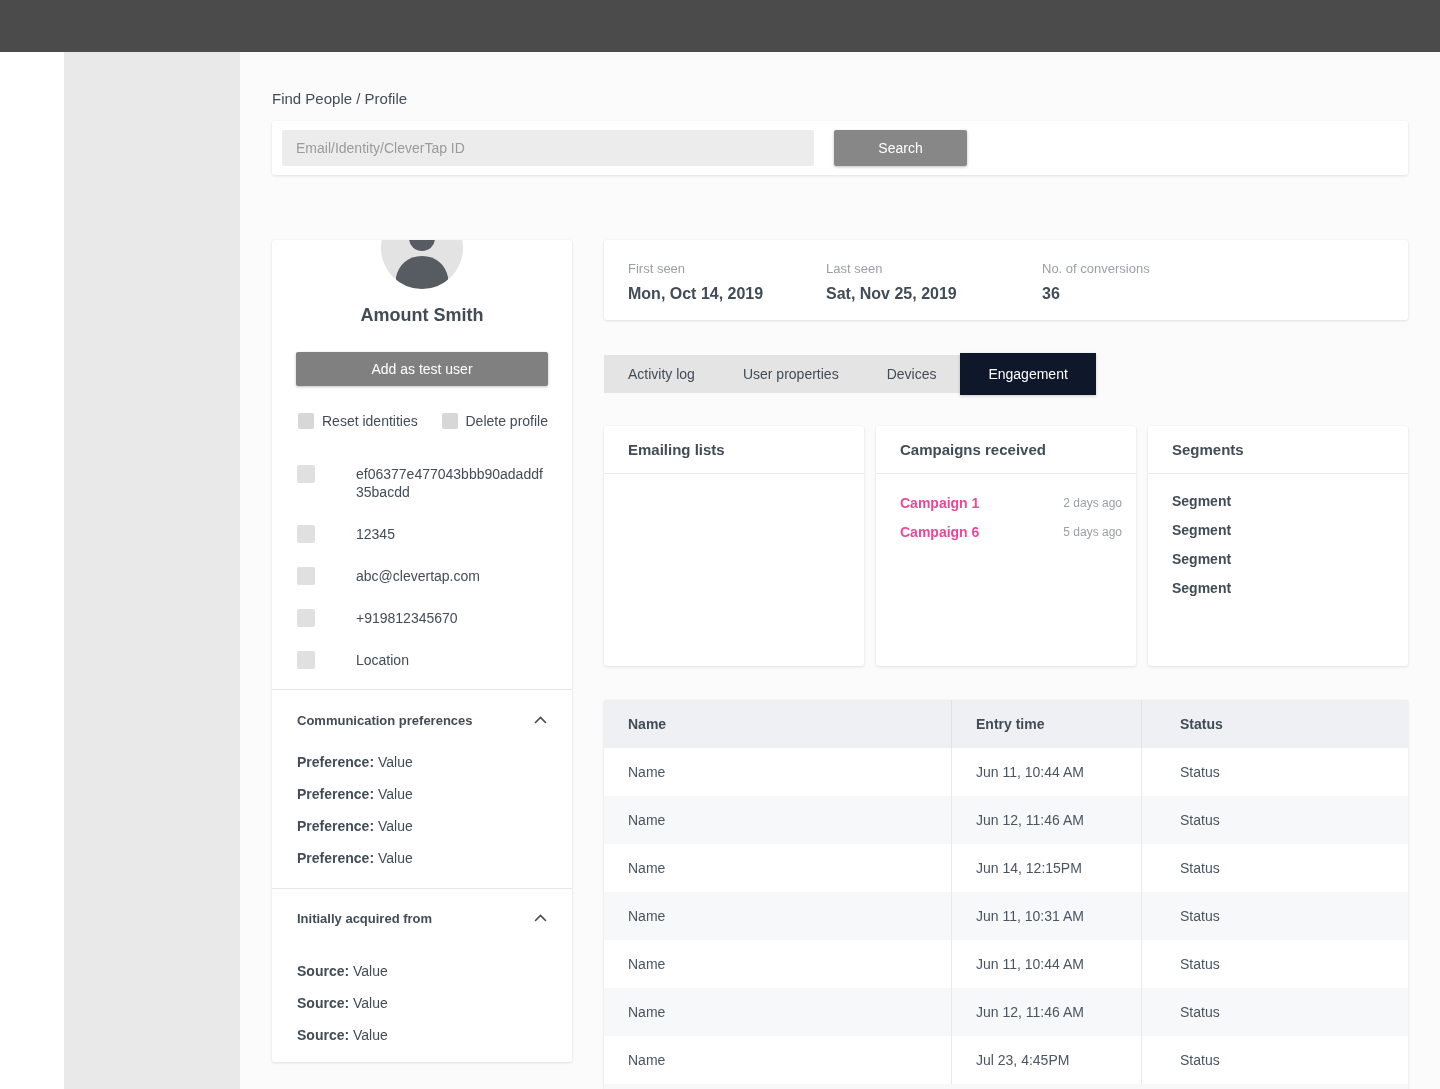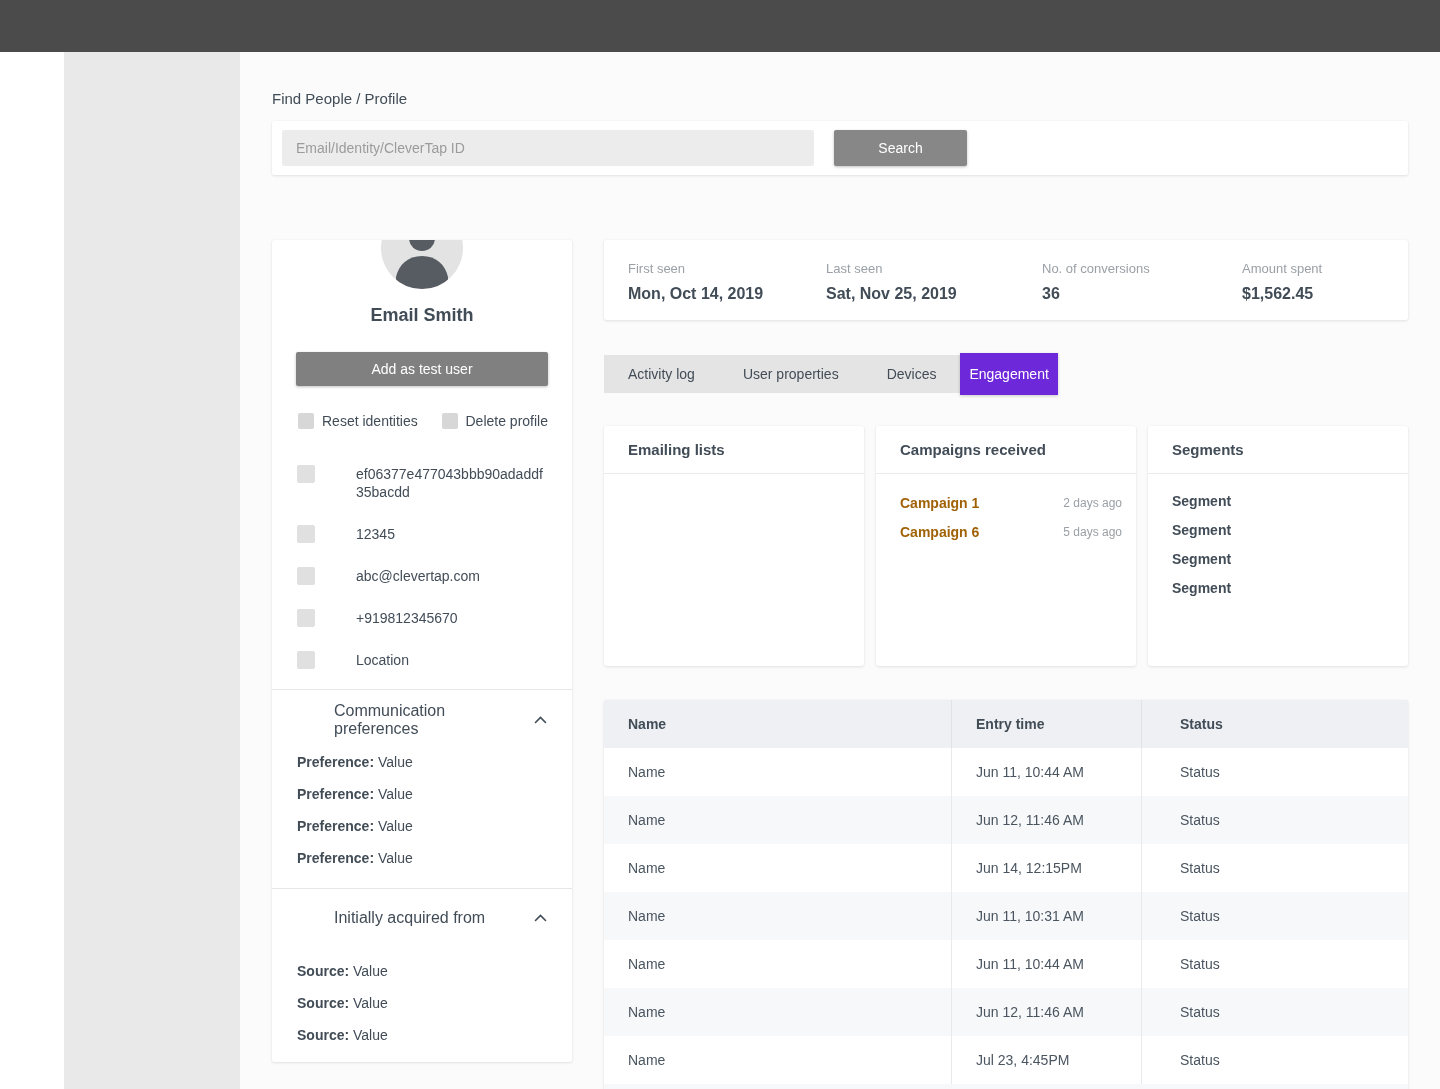--- a/index.html
+++ b/index.html
@@ -44,21 +44,21 @@
   .sq { width: 16px; height: 16px; background: #d7d7d7; border-radius: 2px; flex: none; }
 
   .identity-list { margin: 36px 24px 0 25px; display: flex; flex-direction: column; gap: 24px; }
   .identity-item { display: flex; gap: 9px; align-items: flex-start; }
   .idsq { width: 18px; height: 18px; background: #e0e0e0; border-radius: 2px; flex: none; }
   .identity-text { font-size: 14px; line-height: 18px; color: #414c57; word-break: break-all; max-width: 224px; margin-left: 32px; }
 
   .psection { margin-top: 20px; border-top: 1px solid #e6e6e6; padding: 20px 25px 0 25px; }
   .psection + .psection { margin-top: 14px; padding-top: 19px; }
   .psection-head { display: flex; justify-content: space-between; align-items: center; height: 20px; }
-  .psection-title { font-size: 16px; font-weight: normal; color: #414c57; margin-left: 37px; }
+  .psection-title { font-size: 13px; font-weight: bold; color: #414c57; }
   .chev { cursor: pointer; }
   .kv-list { margin-top: 16px; }
   .psection + .psection .kv-list { margin-top: 27px; }
   .kv { line-height: 32px; font-size: 14px; color: #414c57; }
   .kv b { font-weight: bold; }
 
   
   .stats-card { position: absolute; left: 364px; top: 188px; width: 804px; height: 80px; display: flex; }
   .stat { padding-top: 21px; }
   .stat:nth-child(1) { width: 222px; padding-left: 24px; }
@@ -66,29 +66,29 @@
   .stat:nth-child(3) { width: 200px; }
   .stat-label { font-size: 13px; line-height: 15px; color: #9aa0a6; }
   .stat-value { margin-top: 8px; font-size: 16px; line-height: 19px; font-weight: bold; color: #414c57; }
 
   
   .tabs { position: absolute; left: 364px; top: 301px; height: 42px; display: flex; align-items: flex-start; }
   .tab {
     margin-top: 2px; height: 38px; padding: 0 24px; display: flex; align-items: center;
     background: #e4e4e4; font-size: 14px; color: #424c57; cursor: pointer; white-space: nowrap;
   }
-  .tab.active { margin-top: 0; height: 42px; padding: 0 9px; background: #6d28d9; color: #ffffff; box-shadow: 0 1px 3px rgba(0,0,0,0.2); }
+  .tab.active { margin-top: 0; height: 42px; padding: 0 28px; background: #0f172a; color: #ffffff; box-shadow: 0 1px 3px rgba(0,0,0,0.2); }
 
   
   .cards-row { position: absolute; left: 364px; top: 374px; width: 804px; display: flex; gap: 12px; }
   .mini-card { width: 260px; height: 240px; }
   .mini-head { height: 48px; line-height: 47px; padding-left: 24px; font-size: 15px; font-weight: bold; color: #414c57; border-bottom: 1px solid #ececec; }
   .camp-body { padding: 14px 14px 0 24px; }
   .camp-row { height: 29px; display: flex; justify-content: space-between; align-items: center; cursor: pointer; }
-  .camp-name { font-size: 14px; font-weight: bold; color: #a16207; }
+  .camp-name { font-size: 14px; font-weight: bold; color: #ec4899; }
   .camp-time { font-size: 12px; color: #9aa0a6; }
   .seg-body { padding: 12px 24px 0 24px; }
   .seg-row { height: 29px; display: flex; align-items: center; font-size: 14px; font-weight: bold; color: #414c57; cursor: pointer; }
 
   
   .data-table { position: absolute; left: 364px; top: 648px; width: 804px; }
   .t-row, .t-head { display: flex; height: 48px; }
   .t-head { background: #eef0f3; }
   .t-cell { display: flex; align-items: center; padding-left: 24px; font-size: 14px; color: #4a5560; }
   .t-cell:nth-child(1) { width: 348px; border-right: 1px solid #e7eaec; }
@@ -123,21 +123,21 @@
             </clipPath>
           </defs>
         <circle cx="41" cy="41" r="41" fill="#e3e3e3"></circle>
         <g clip-path="url(#avclip)" fill="#575c63">
           <circle cx="41" cy="31" r="13"></circle>
           <path d="M41 49 C 27 49 17.5 58 15 70 L15 86 L67 86 L67 70 C 64.5 58 55 49 41 49 Z"></path>
         </g>
       </svg>
     </div>
 
-    <div class="profile-name">Email Smith</div>
+    <div class="profile-name">Amount Smith</div>
 
     <button class="test-user-btn">Add as test user</button>
 
     <div class="check-row">
       <div class="check-item">
         <span class="sq"></span>
         <span>Reset identities</span>
       </div>
       <div class="check-item">
         <span class="sq"></span>
@@ -203,24 +203,20 @@
       <div class="stat-label">First seen</div>
       <div class="stat-value">Mon, Oct 14, 2019</div>
     </div>
     <div class="stat">
       <div class="stat-label">Last seen</div>
       <div class="stat-value">Sat, Nov 25, 2019</div>
     </div>
     <div class="stat">
       <div class="stat-label">No. of conversions</div>
       <div class="stat-value">36</div>
-    </div>
-    <div class="stat">
-      <div class="stat-label">Amount spent</div>
-      <div class="stat-value">$1,562.45</div>
     </div>
   </div>
 
   <div class="tabs">
     <div class="tab">Activity log</div>
     <div class="tab">User properties</div>
     <div class="tab">Devices</div>
     <div class="tab active">Engagement</div>
   </div>
 

